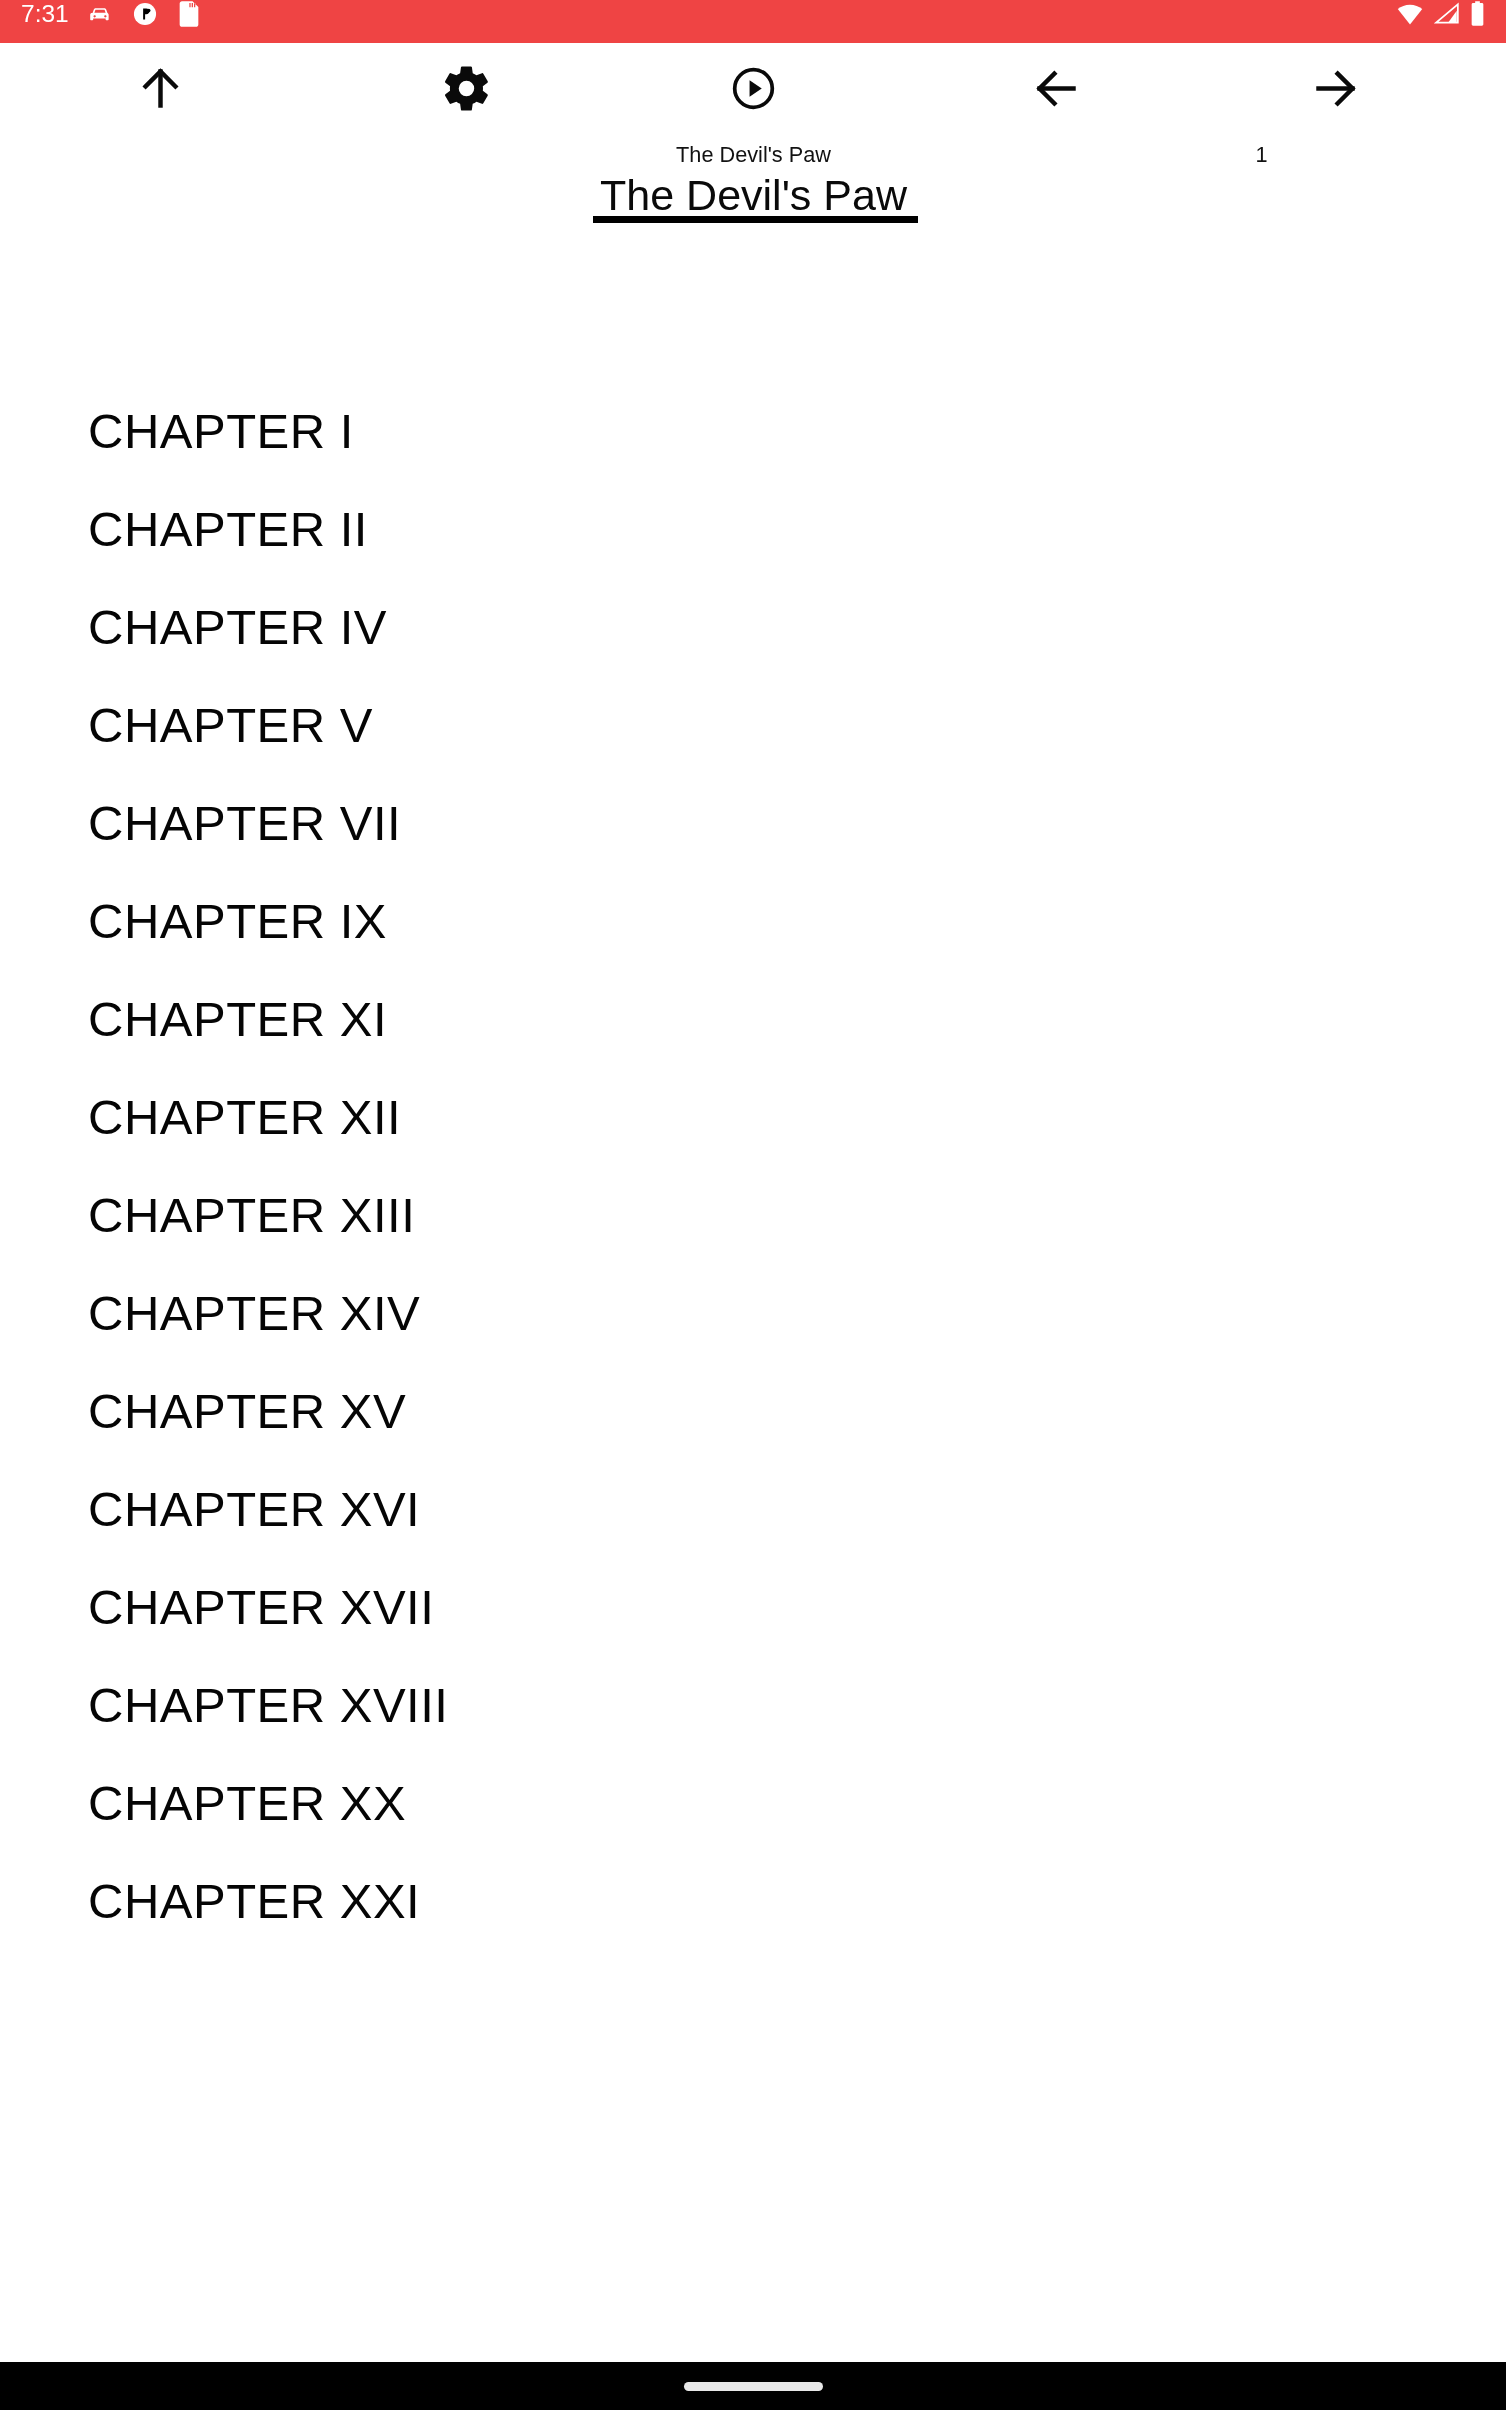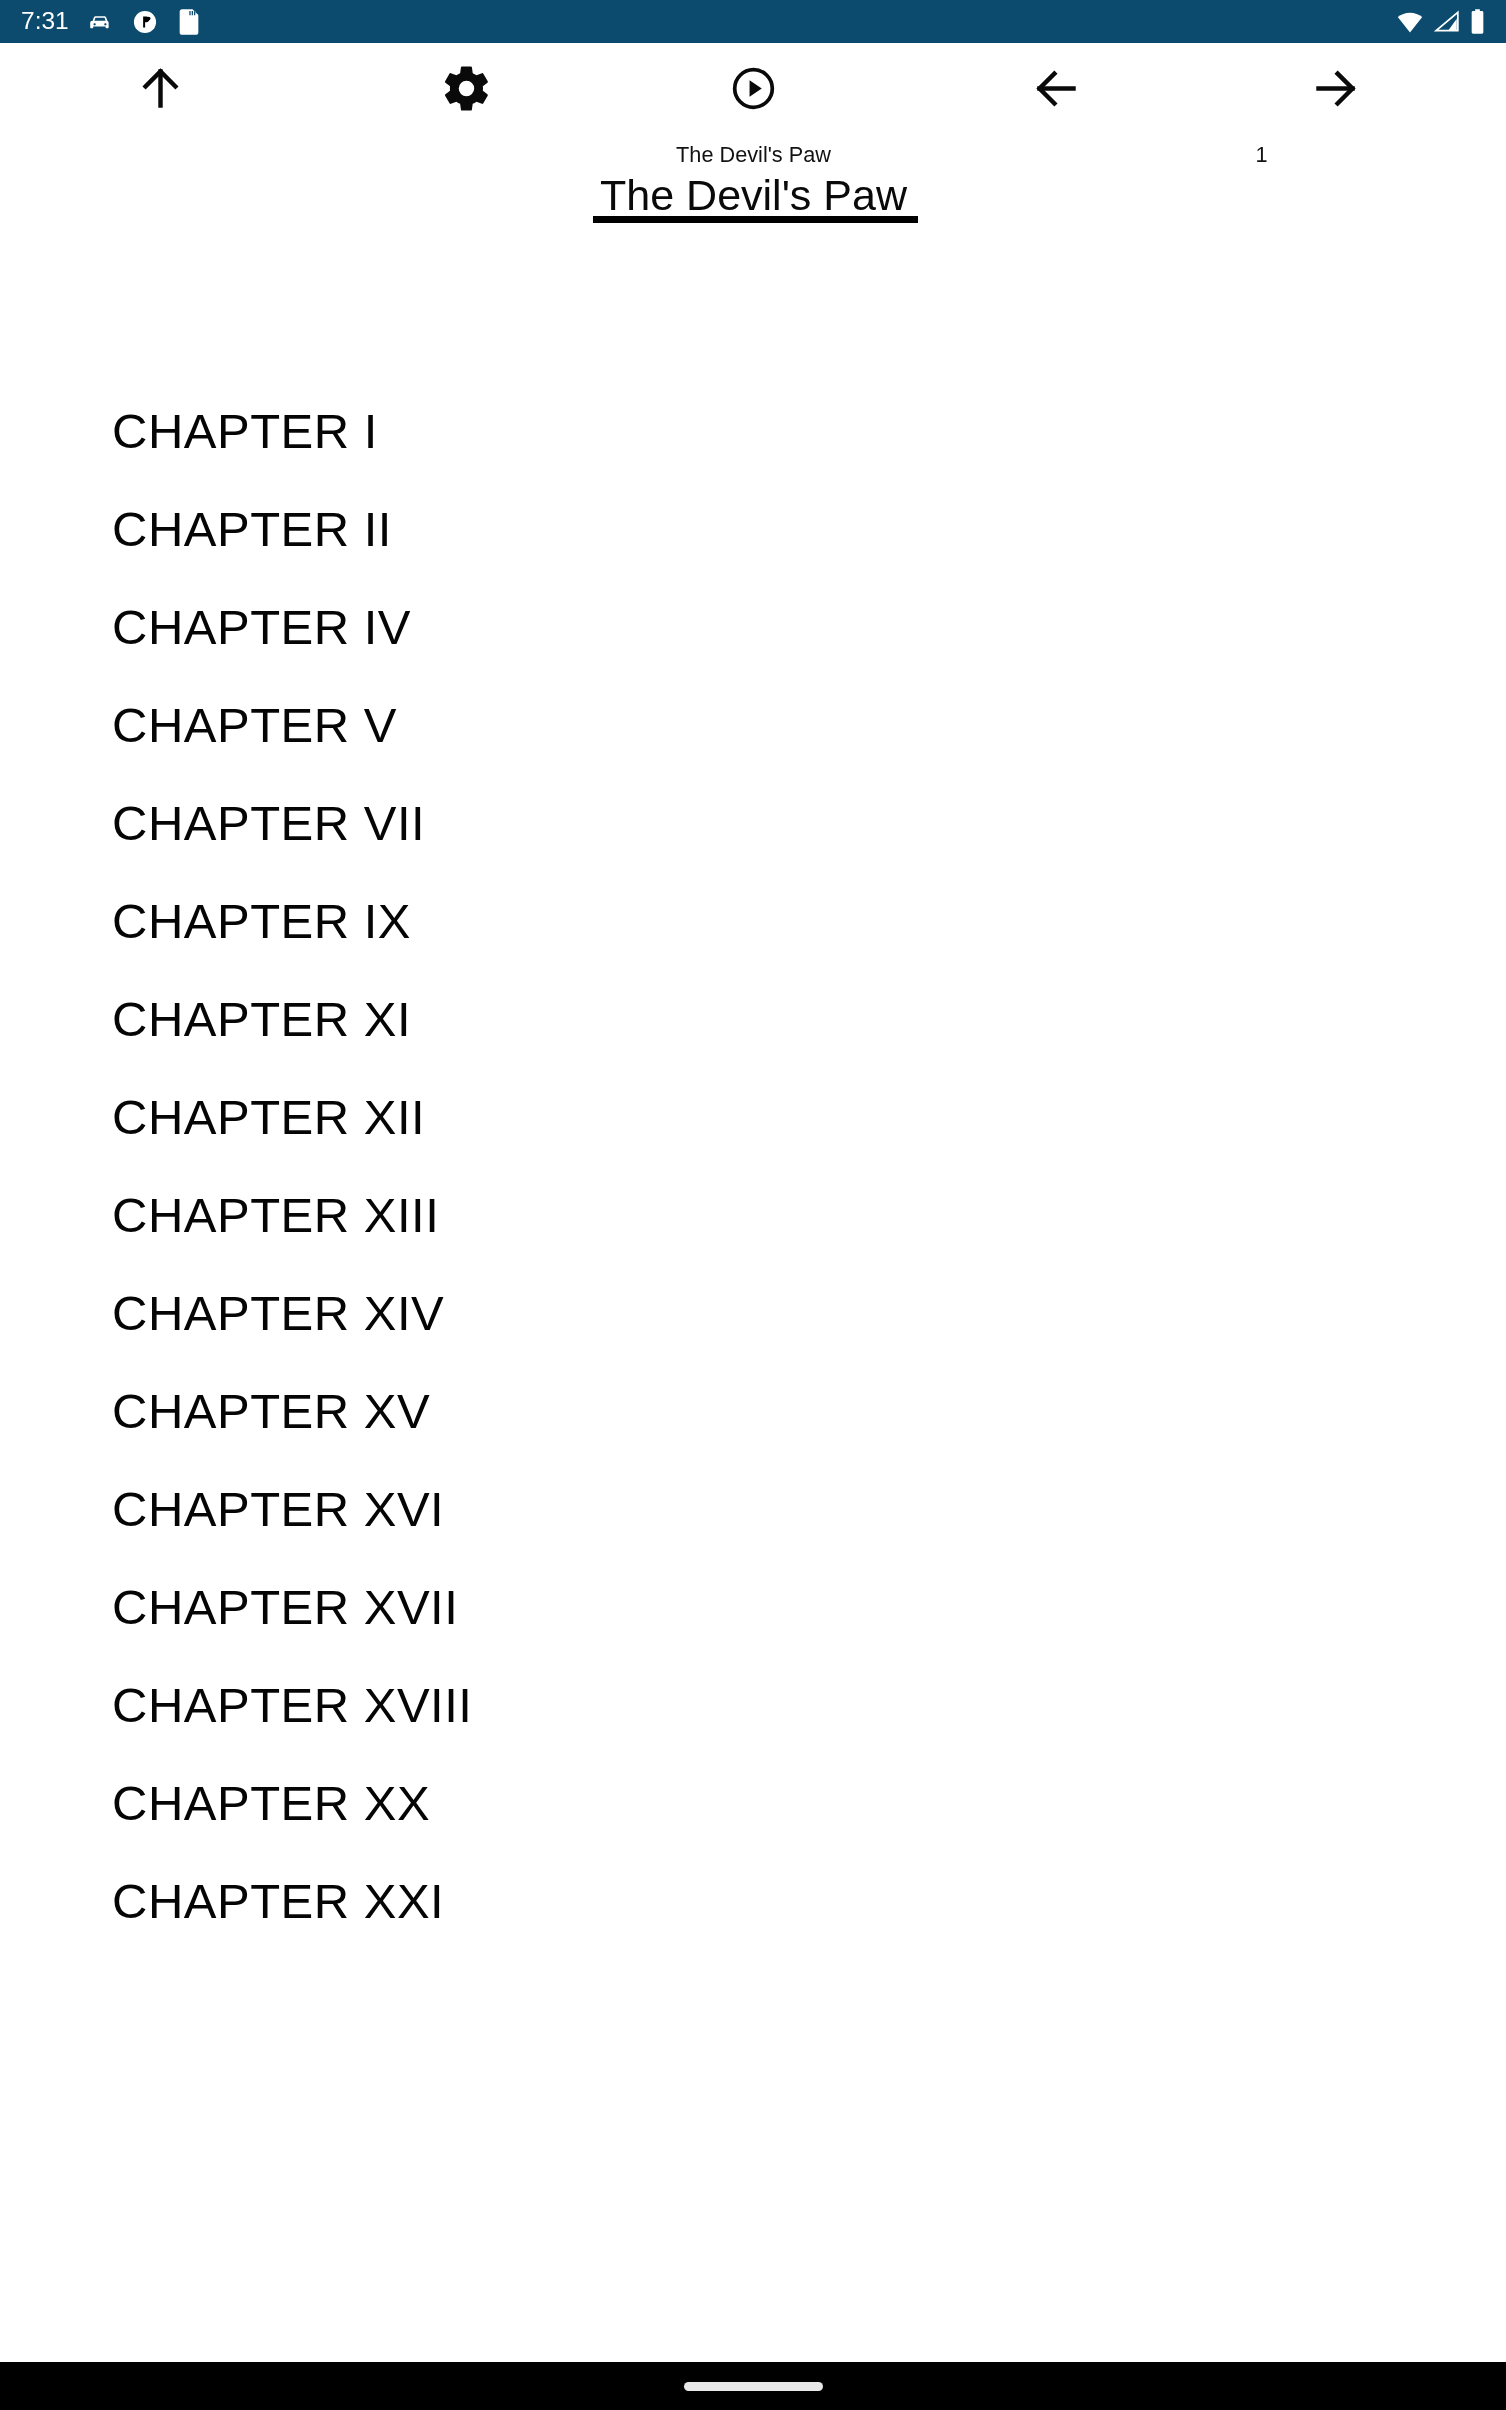--- a/index.html
+++ b/index.html
@@ -13,22 +13,22 @@
     position:relative;
     width:1507px; height:2411px;
     background:#ffffff;
     overflow:hidden;
   }
 
   
   #status-bar {
     position:absolute; left:0; top:0;
     width:1507px; height:43px;
-    background:#0c4a6e;
-    display:flex; align-items:center;
+    background:#ef4444;
+    display:flex; align-items:flex-start;
     padding:0 21px;
     z-index:40;
   }
   #status-left { display:flex; align-items:center; gap:17px; }
   #status-right { margin-left:auto; display:flex; align-items:center; gap:9.4px; }
   #clock {
     color:#ffffff; font-size:24.5px; font-weight:400;
     letter-spacing:0px; line-height:1;
     font-family:"Liberation Sans", sans-serif;
   }
@@ -92,21 +92,21 @@
     position:absolute; left:593px; top:43px;
     width:325px; height:6.6px;
     background:#000000;
   }
   #chapter-list {
     position:absolute; left:0; top:209px;
     width:1507px;
   }
   .chapter-item {
     display:block;
-    padding-left:112px;
+    padding-left:88px;
     font-size:49px;
     line-height:98px;
     height:98px;
     color:#050505;
     font-family:"Liberation Sans", sans-serif;
     white-space:nowrap;
     cursor:pointer;
     letter-spacing:0.5px;
   }
 

